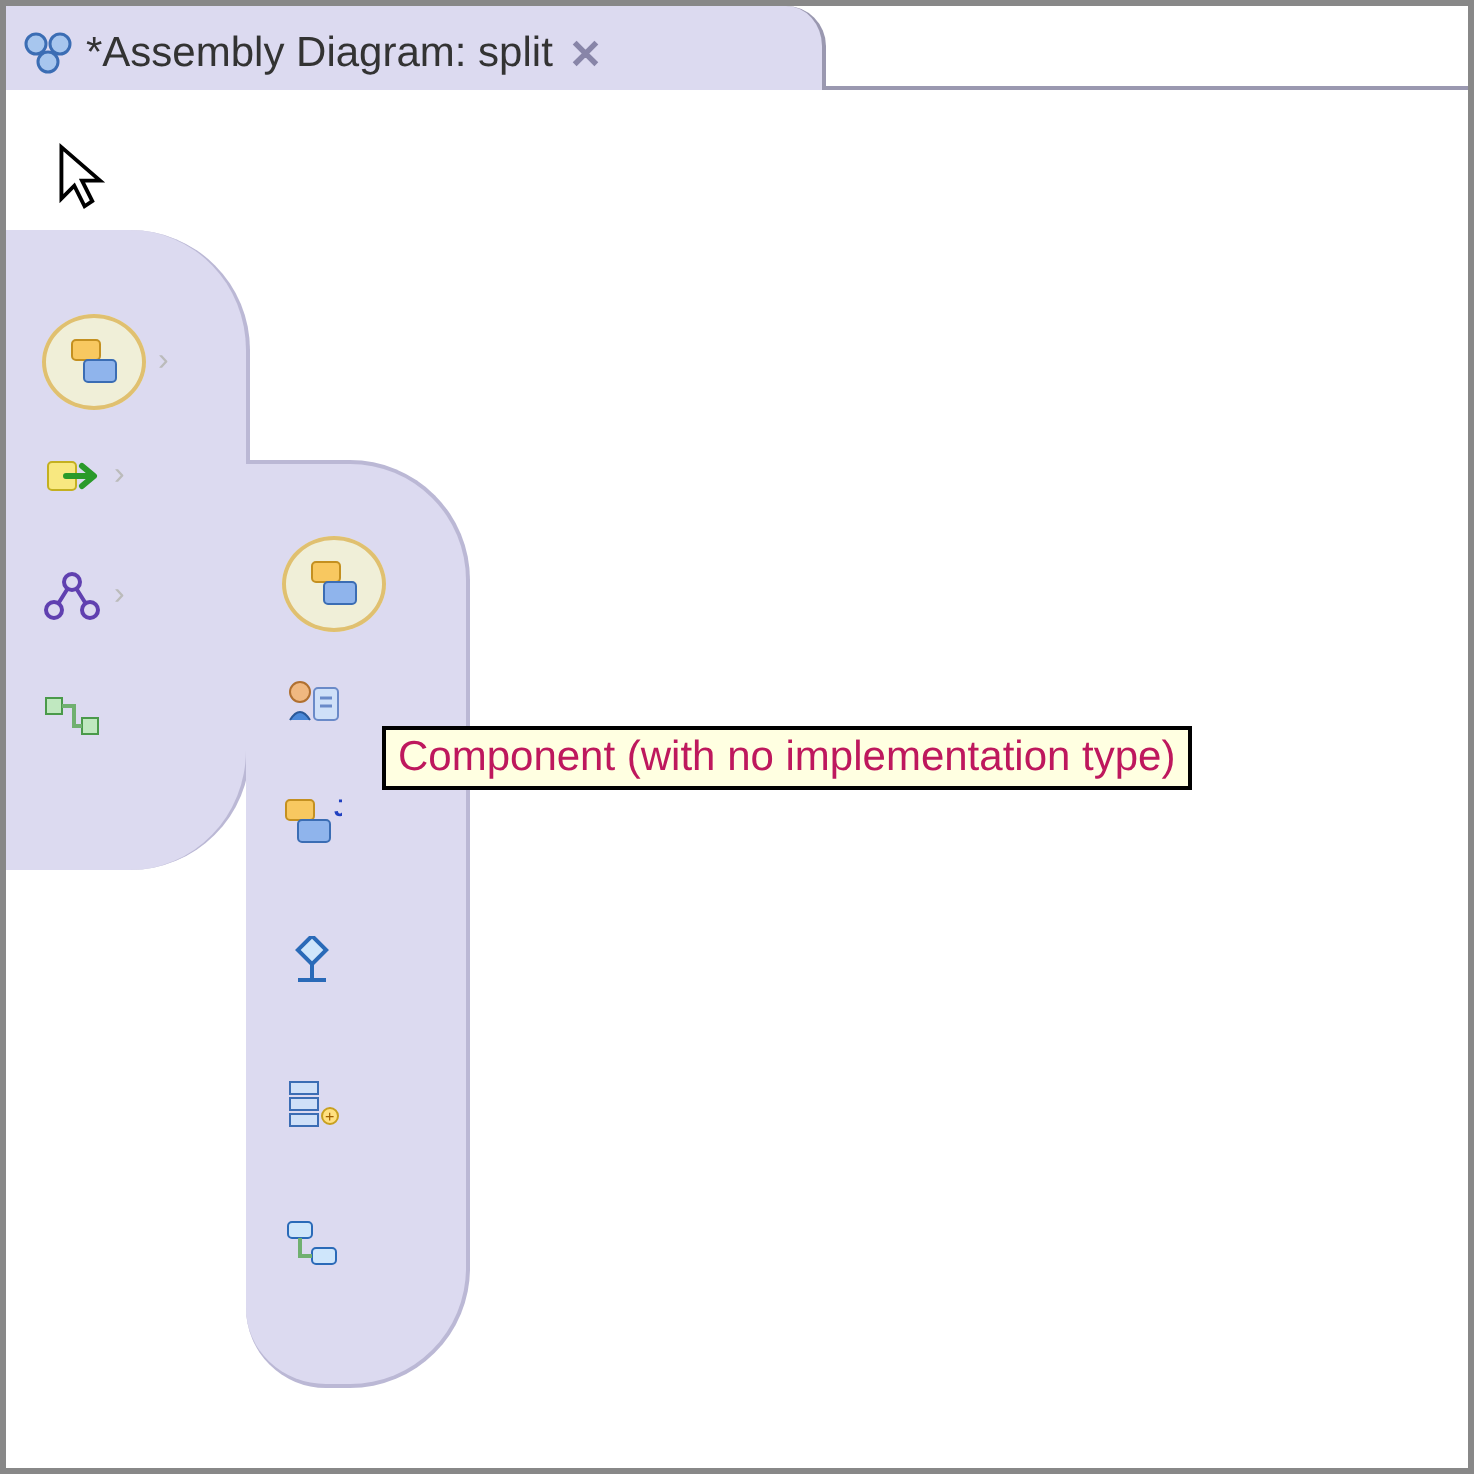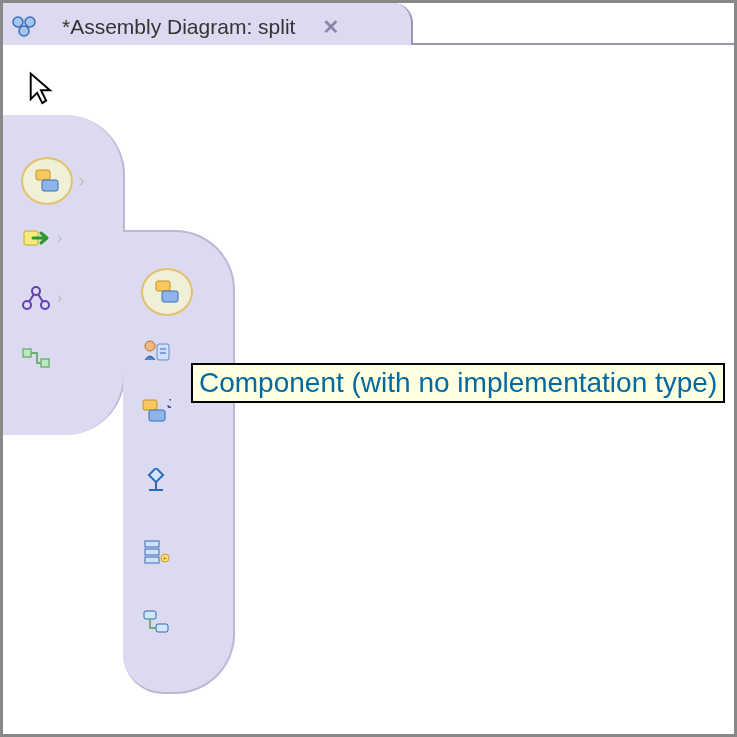--- a/index.html
+++ b/index.html
@@ -33,21 +33,21 @@
     left: 0;
     height: 42px;
     padding: 6px 10px 0 8px;
     box-sizing: border-box;
     background: #dcdaf0;
     border-top-right-radius: 20px;
     border-right: 2px solid #9a98b0;
     border-bottom: none;
     display: flex;
     align-items: center;
-    gap: 23px;
+    gap: 4px;
     width: 410px;
   }
   .tab-icon-svg { width:28px; height:24px; }
   .tab-title { color: #333; font-size: 21px; white-space: nowrap; }
   .close-x { color:#8885a8; font-weight:bold; margin-left:4px; font-size:20px; }
   .tab-right-fill {
     position:absolute;
     top:0; left:408px; right:0; height:40px;
     background:#fff;
     border-bottom:2px solid #9a98b0;
@@ -117,22 +117,22 @@
     display:flex; align-items:center; justify-content:center;
   }
   
   .tooltip {
     position:absolute;
     top:318px;
     left:188px;
     background:#ffffe1;
     border:2px solid #000;
     padding:2px 6px;
-    font-size:28px;
-    color:#0369a1;
+    font-size:21px;
+    color:#be185d;
     white-space:nowrap;
     z-index:50;
   }
   
   .cursor {
     position:absolute;
     top:26px;
     left:24px;
     width:28px;
     height:36px;

